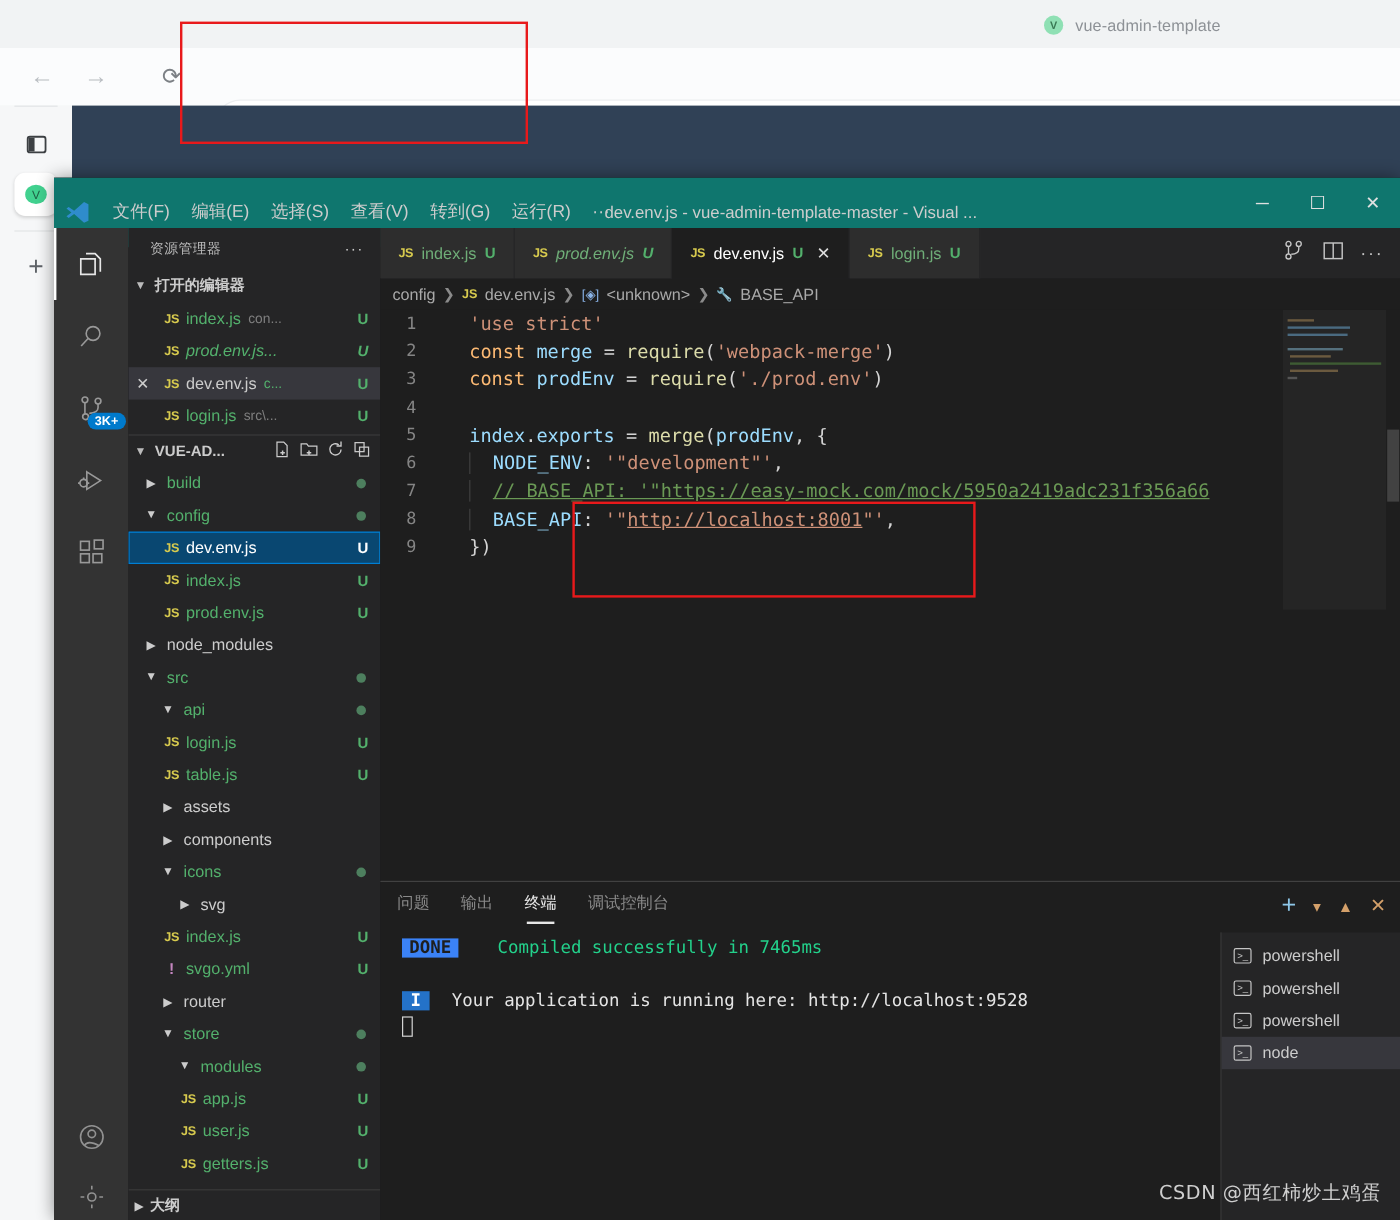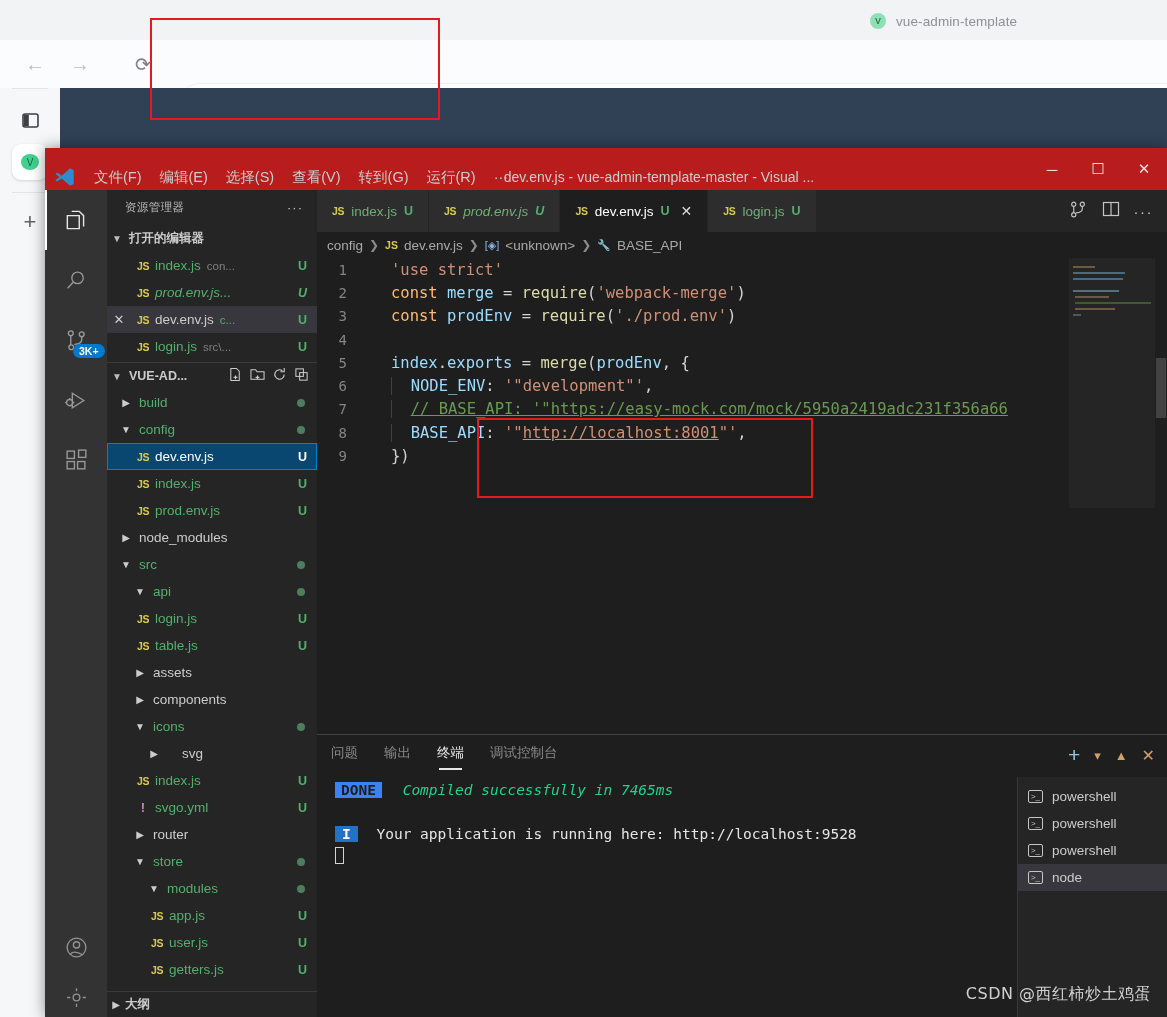--- a/index.html
+++ b/index.html
@@ -40,21 +40,21 @@
   .side-active { background:#ffffff; border-radius:9px; box-shadow:0 1px 3px rgba(0,0,0,.14); }
 
   
   #page-body { position:absolute; left:60px; top:88px; width:1107px; height:929px; background:#304156; }
 
   
   #vscode { position:absolute; left:45px; top:148px; width:1122px; height:869px;
             background:#1e1e1e; color:#ccc; font-family:"Liberation Sans", sans-serif;
             box-shadow:0 0 14px rgba(0,0,0,.45); overflow:hidden; }
 
-  .titlebar { position:relative; height:58px; background:#b91c1c; display:flex; align-items:center; }
+  .titlebar { position:relative; height:58px; background:#0f766e; display:flex; align-items:center; }
   .vslogo { width:40px; height:42px; display:flex; align-items:center; justify-content:center; }
   .menu { display:flex; align-items:center; gap:0px; }
   .menu-item { padding:0 9px; font-size:14.5px; color:#cccccc; line-height:42px; white-space:nowrap; }
   .win-title { position:absolute; left:0; right:4px; text-align:center; font-size:14px; color:#cdcdcd;
                pointer-events:none; padding-left:110px; }
   .wctrls { position:absolute; right:0; top:0; height:42px; display:flex; }
   .wctrl { width:46px; height:42px; display:flex; align-items:center; justify-content:center; color:#e0e0e0; font-size:15px; }
 
   .body-row { position:absolute; left:0; top:42px; width:1122px; height:827px; display:flex; }
 
@@ -411,21 +411,21 @@
             <span class="arrow">▶</span>
             <span class="fname-w" style="margin-left: 4px;">components</span>
           </div>
           <div class="row" style="padding-left: 24px;">
             <span class="arrow">▼</span>
             <span class="fname" style="margin-left: 4px;">icons</span>
             <span class="dot"></span>
           </div>
           <div class="row" style="padding-left: 38px;">
             <span class="arrow">▶</span>
-            <span class="fname-w" style="margin-left: 19px;">svg</span>
+            <span class="fname-w" style="margin-left: 4px;">svg</span>
           </div>
           <div class="row" style="padding-left: 24px;">
             <span class="jsico">JS</span>
             <span class="fname">index.js</span>
             <span class="status-u">U</span>
           </div>
           <div class="row" style="padding-left: 24px;">
             <span class="yico">!</span>
             <span class="fname">svgo.yml</span>
             <span class="status-u">U</span>
@@ -588,21 +588,21 @@
             <span style="font-size:21px; color:#8ec7e8;">+</span>
             <span style="font-size:13px; color:#d4a06a;">▾</span>
             <span style="font-size:13px; color:#d4a06a;">▲</span>
             <span style="font-size:16px; color:#d4a06a;">✕</span>
           </div>
         </div>
 
         <div class="term">
           <div>
             <span class="done-badge">DONE</span>
-            <span class="term-green" style="margin-left:12px;font-style:italic;">Compiled successfully in 7465ms</span>
+            <span class="term-green" style="margin-left:24px;">Compiled successfully in 7465ms</span>
           </div>
           <div style="height:18px;"></div>
           <div>
             <span class="info-badge">I</span>
             <span class="term-white" style="margin-left:10px;">Your application is running here: http://localhost:9528</span>
           </div>
           <div style="line-height:14px;"><span class="cursor-blk"></span></div>
         </div>
 
         <div class="termlist">

